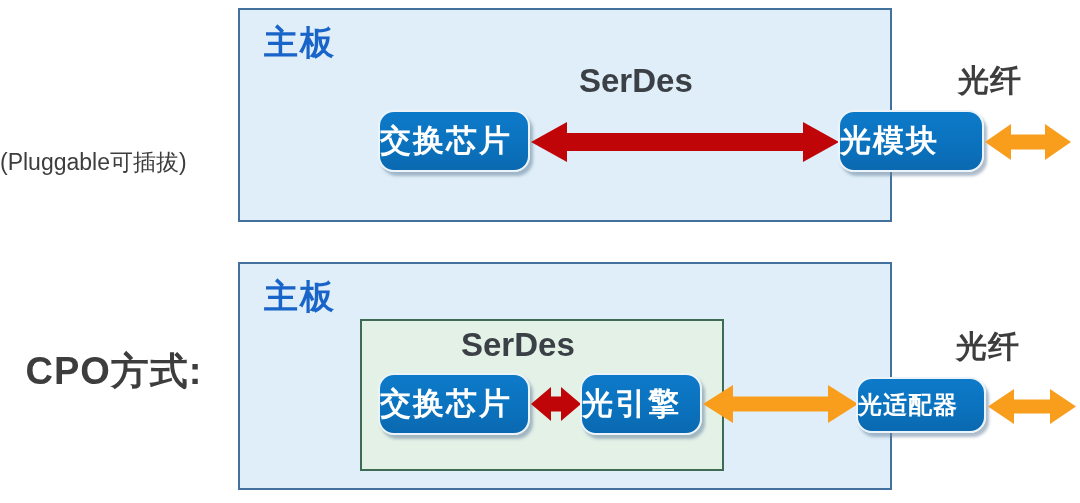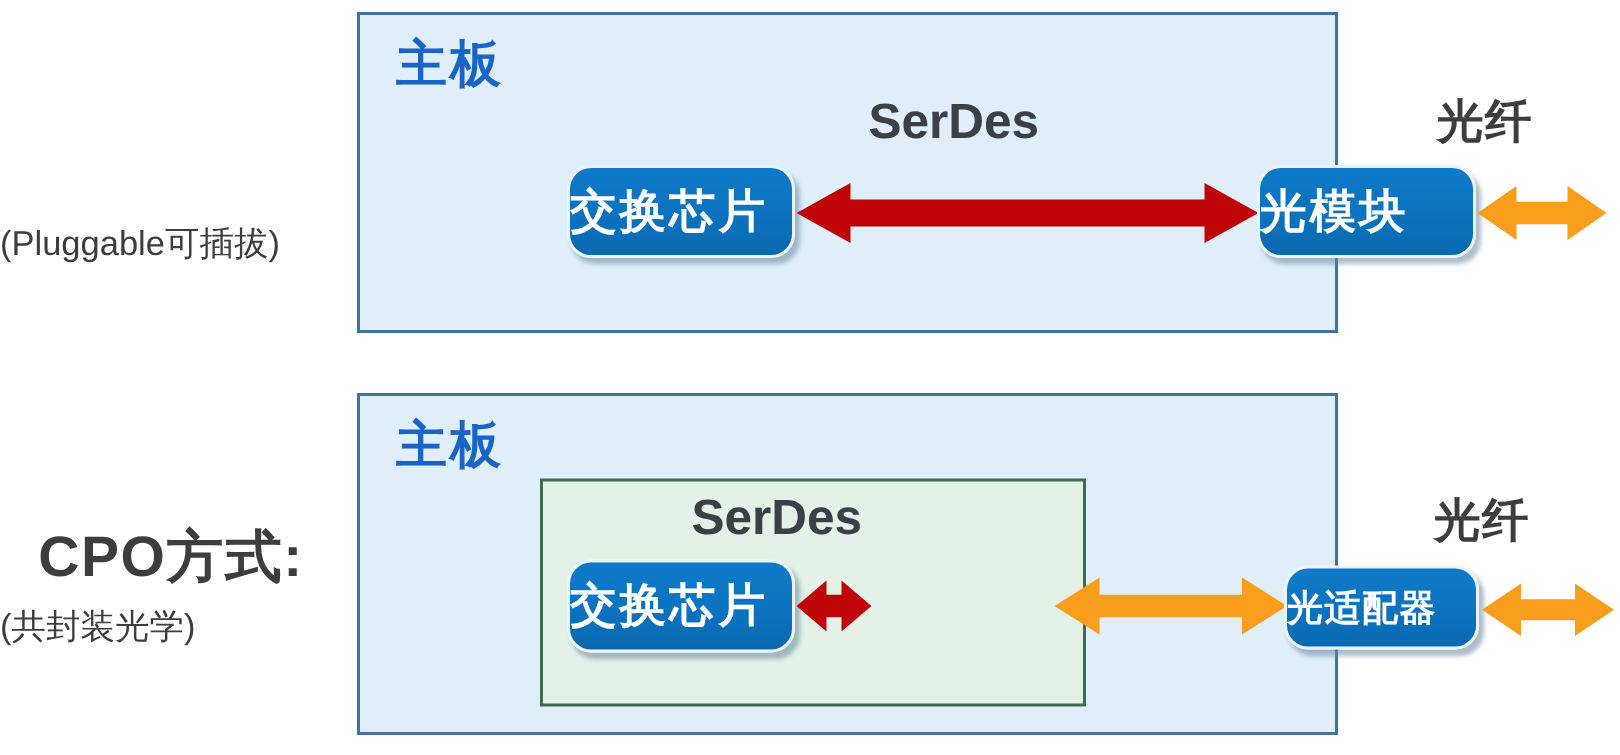--- a/index.html
+++ b/index.html
@@ -63,39 +63,41 @@
 
   <div class="chip big" style="left:838px;top:110px;width:146px;height:62px;">
     <span>光模块</span>
   </div>
 
   <svg class="arrow" style="left:985px;top:124px;" width="86" height="36" viewBox="0 0 86 36">
       <polygon points="0,18 26,0 26,10.5 60,10.5 60,0 86,18 60,36 60,25.5 26,25.5 26,36" fill="#F99D1C"></polygon>
     </svg>
 
   <div class="side-title" style="left:8px;top:346px;width:212px;">CPO方式:</div>
-  <div class="side-subtitle" style="left:0px;top:402px;width:228px;">(共封装光学)</div>
 
   <div class="board" style="left:238px;top:262px;width:654px;height:228px;">
     <div class="board-label" style="left:24px;top:10px;">主板</div>
     <div class="serdes-box" style="left:120px;top:55px;width:364px;height:152px;"></div>
   </div>
 
   <div class="serdes-label" style="left:461px;top:326px;width:200px;">SerDes</div>
 
   <div class="fiber-label" style="left:956px;top:326px;width:120px;">光纤</div>
 
   <div class="chip big" style="left:378px;top:373px;width:152px;height:62px;">
     <span>交换芯片</span>
   </div>
 
   <svg class="arrow" style="left:531px;top:387px;" width="50" height="34" viewBox="0 0 50 34">
       <polygon points="0,17 20,0 20,9.5 30,9.5 30,0 50,17 30,34 30,24.5 20,24.5 20,34" fill="#C00509"></polygon>
     </svg>
 
+  <div class="chip big" style="left:580px;top:373px;width:122px;height:62px;">
+    <span>光引擎</span>
+  </div>
 
   <svg class="arrow" style="left:703px;top:385px;" width="155" height="38" viewBox="0 0 155 38">
       <polygon points="0,19 30,0 30,11.5 125,11.5 125,0 155,19 125,38 125,26.5 30,26.5 30,38" fill="#F99D1C"></polygon>
     </svg>
 
   <div class="chip small" style="left:856px;top:377px;width:130px;height:56px;">
     <span>光适配器</span>
   </div>
 
   <svg class="arrow" style="left:988px;top:389px;" width="88" height="35" viewBox="0 0 88 35">

